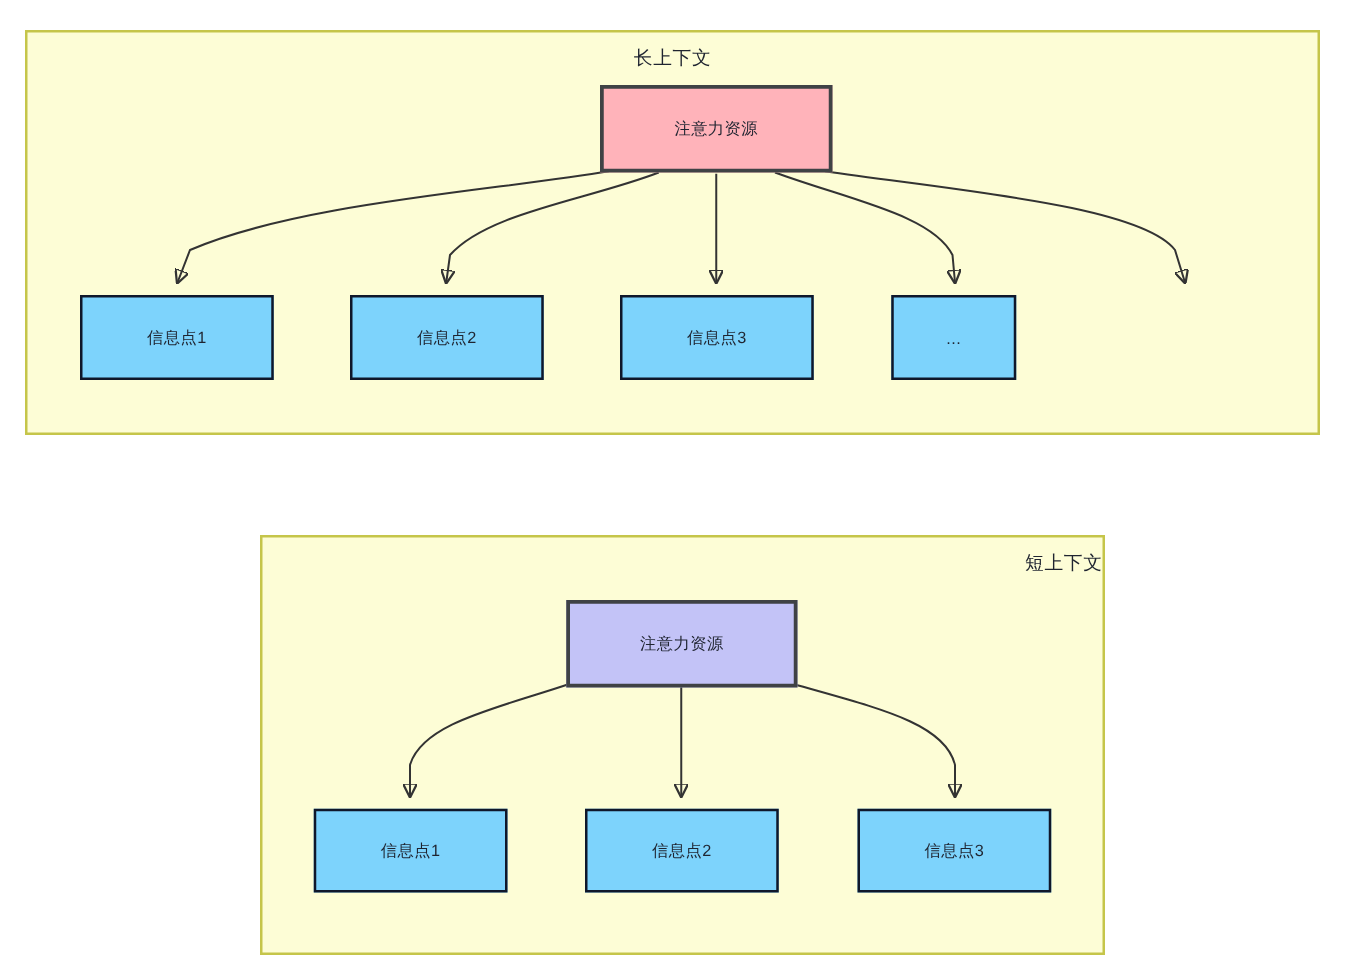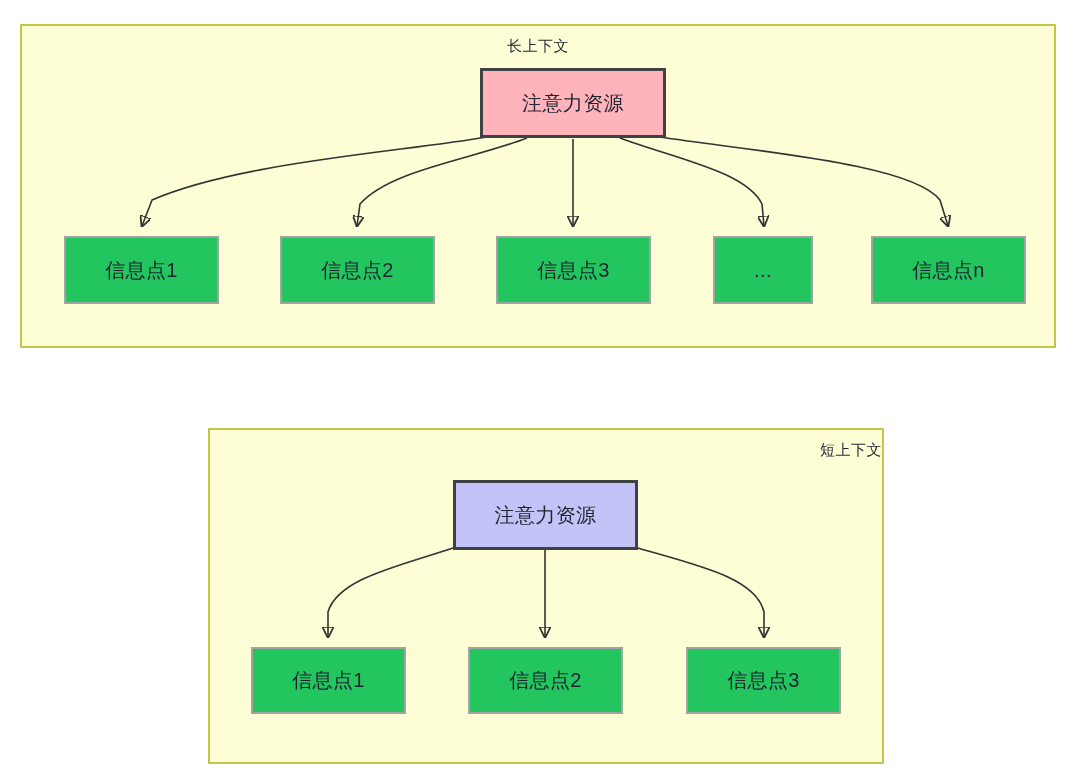--- a/index.html
+++ b/index.html
@@ -51,36 +51,36 @@
   }
   #group-long .group-title { top: 11px; }
   #group-short .group-title { top: 11px; text-align: right; }
 
   .node {
     position: absolute;
     box-sizing: border-box;
     display: flex;
     align-items: center;
     justify-content: center;
-    font-size: 20px;
+    font-size: 13px;
     color: #1f2430;
     letter-spacing: 0.4px;
     white-space: nowrap;
   }
   .node-root-long {
     background: #ffb3ba;
     border: 3px solid #3f4245;
   }
   .node-root-short {
     background: #c3c3f7;
     border: 3px solid #3f4245;
   }
   .node-info {
-    background: #22c55e;
-    border: 2px solid #a3a3a3;
+    background: #7dd3fc;
+    border: 2px solid #0f172a;
   }
   svg#edges {
     position: absolute;
     left: 0;
     top: 0;
     width: 1080px;
     height: 774px;
     pointer-events: none;
     overflow: visible;
   }
@@ -134,23 +134,20 @@
   </div>
 
   <div class="node node-info" style="left:496px; top:236px; width:155px; height:68px;">
     <span>信息点3</span>
   </div>
 
   <div class="node node-info" style="left:713px; top:236px; width:100px; height:68px;">
     <span>...</span>
   </div>
 
-  <div class="node node-info" style="left:871px; top:236px; width:155px; height:68px;">
-    <span>信息点n</span>
-  </div>
 
   <div class="node node-root-short" style="left:453px; top:480px; width:185px; height:70px;">
     <span>注意力资源</span>
   </div>
 
   <div class="node node-info" style="left:251px; top:647px; width:155px; height:67px;">
     <span>信息点1</span>
   </div>
 
   <div class="node node-info" style="left:468px; top:647px; width:155px; height:67px;">

